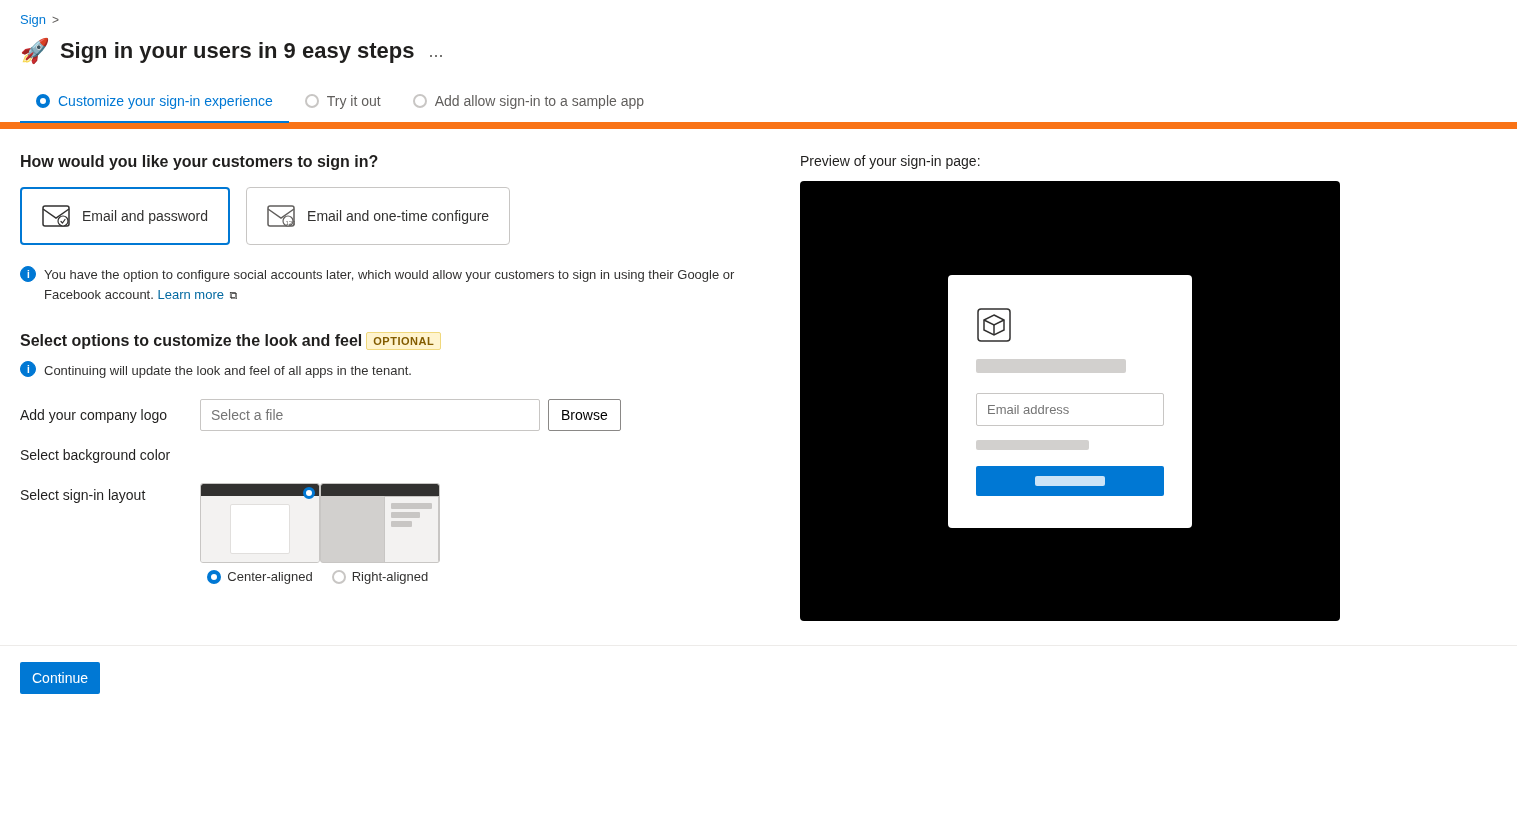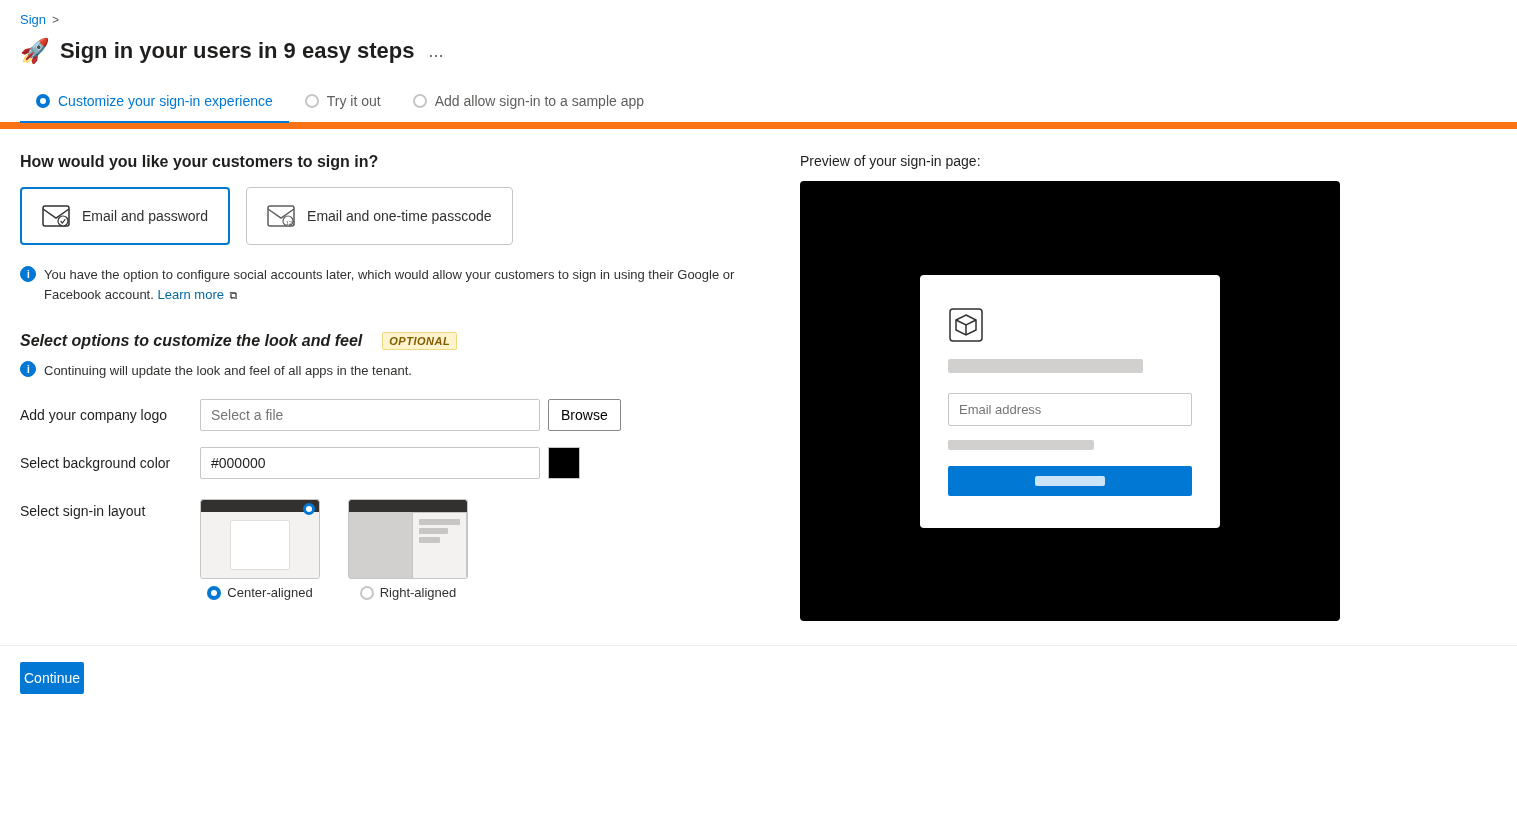--- a/index.html
+++ b/index.html
@@ -29,59 +29,59 @@
     .sign-in-options { display: flex; gap: 16px; margin-bottom: 20px; }
     .sign-in-option { display: flex; align-items: center; gap: 12px; padding: 16px 20px; border: 2px solid #0078d4; border-radius: 4px; cursor: pointer; min-width: 200px; background: #fff; }
     .sign-in-option.inactive { border: 1px solid #c8c6c4; border-radius: 4px; }
     .sign-in-option-label { font-size: 14px; font-weight: 400; }
 
     .info-box { display: flex; align-items: flex-start; gap: 8px; margin-bottom: 28px; }
     .info-icon { color: #0078d4; font-size: 16px; flex-shrink: 0; margin-top: 1px; }
     .info-text { font-size: 13px; color: #323130; line-height: 1.5; }
     .info-text a { color: #0369a1; text-decoration: none; }
 
-    .customize-section .section-header { display: flex; align-items: flex-end; gap: 20px; margin-bottom: 8px; font-style: italic; }
+    .customize-section .section-header { display: flex; align-items: flex-end; gap: 4px; margin-bottom: 8px; }
     .optional-badge { background: #fff4ce; color: #835c00; border: 1px solid #f0d87c; border-radius: 2px; font-size: 11px; font-weight: 600; padding: 2px 6px; letter-spacing: 0.5px; }
 
     .sub-info { display: flex; align-items: center; gap: 8px; margin-bottom: 20px; }
     .sub-info-text { font-size: 13px; color: #323130; }
 
     .form-row { display: flex; align-items: center; margin-bottom: 16px; }
     .form-label { min-width: 180px; font-size: 14px; color: #201f1e; }
     .form-controls { display: flex; align-items: center; gap: 8px; flex: 1; }
     .form-input { border: 1px solid #c8c6c4; border-radius: 2px; padding: 6px 10px; font-size: 14px; height: 32px; flex: 1; max-width: 340px; color: #201f1e; }
     .browse-btn { border: 1px solid #8a8886; background: #fff; padding: 6px 12px; font-size: 14px; cursor: pointer; border-radius: 2px; height: 32px; }
     .color-swatch { width: 32px; height: 32px; background: #000; border: 1px solid #c8c6c4; cursor: pointer; flex-shrink: 0; }
 
-    .layout-options { display: flex; gap: 28px; margin-top: 4px; }
+    .layout-options { display: flex; gap: 0; margin-top: 4px; }
     .layout-option { display: flex; flex-direction: column; align-items: center; gap: 6px; cursor: pointer; }
     .layout-preview { width: 120px; height: 80px; border: 1px solid #c8c6c4; border-radius: 3px; background: #f3f2f1; position: relative; overflow: hidden; }
     .layout-right-content { width: 55px; height: 100%; background: #f3f2f1; margin-left: auto; border: 1px solid #c8c6c4; display: flex; flex-direction: column; padding: 6px; gap: 3px; }
     .layout-right-line { height: 6px; background: #c8c6c4; border-radius: 1px; }
     .layout-radio-row { display: flex; align-items: center; gap: 6px; }
     .layout-radio { width: 14px; height: 14px; border-radius: 50%; border: 2px solid #c8c6c4; background: #fff; position: relative; }
     .layout-radio.selected { border: 4px solid #0078d4; }
     .layout-label { font-size: 13px; color: #323130; }
     .preview-header-bar { height: 12px; background: #323130; position: absolute; top: 0; left: 0; right: 0; border-radius: 2px 2px 0 0; }
     .preview-content-area { position: absolute; top: 12px; left: 0; right: 0; bottom: 0; background: #f3f2f1; display: flex; align-items: center; justify-content: center; }
     .preview-card-mini { width: 60px; height: 50px; background: #fff; border: 1px solid #e1dfdd; border-radius: 2px; }
 
     .preview-section-title { font-size: 14px; font-weight: 400; color: #201f1e; margin-bottom: 12px; }
 
     .sign-in-preview { background: #000; border-radius: 4px; padding: 40px; display: flex; align-items: center; justify-content: center; min-height: 440px; }
-    .sign-in-card { background: #fff; border-radius: 4px; padding: 32px 28px; width: 300px; box-shadow: 0 2px 8px rgba(0,0,0,0.15); }
+    .sign-in-card { background: #fff; border-radius: 4px; padding: 32px 28px; width: 244px; box-shadow: 0 2px 8px rgba(0,0,0,0.15); }
     .card-icon { width: 36px; height: 36px; margin-bottom: 16px; }
     .card-title-bar { height: 14px; background: #d2d0ce; border-radius: 2px; margin-bottom: 20px; width: 80%; }
     .card-input-preview { border: 1px solid #c8c6c4; border-radius: 2px; padding: 8px 10px; font-size: 13px; color: #a19f9d; width: 100%; margin-bottom: 14px; }
     .card-subtitle-bar { height: 10px; background: #d2d0ce; border-radius: 2px; margin-bottom: 16px; width: 60%; }
     .card-button-preview { background: #0078d4; color: #fff; border: none; border-radius: 2px; padding: 10px; width: 100%; display: flex; align-items: center; justify-content: center; cursor: pointer; }
     .card-button-inner { width: 70px; height: 10px; background: rgba(255,255,255,0.8); border-radius: 2px; }
 
     .footer { border-top: 1px solid #edebe9; padding: 16px 20px; display: flex; align-items: center; }
-    .continue-btn { background: #0078d4; color: #fff; border: none; border-radius: 2px; padding: 8px 4px; font-size: 14px; cursor: pointer; font-weight: 400; }
+    .continue-btn { background: #0078d4; color: #fff; border: none; border-radius: 2px; padding: 8px 12px; font-size: 14px; cursor: pointer; font-weight: 400; }
 
     .icon-envelope { display: inline-block; width: 28px; height: 22px; position: relative; }
     .icon-envelope svg { width: 28px; height: 22px; }
   </style>
 </head>
 <body>
 
 <div class="breadcrumb">
   <a href="#">Sign</a>
   <span class="breadcrumb-sep">&gt;</span>
@@ -130,21 +130,21 @@
 
       <div class="sign-in-option inactive">
         <span class="icon-envelope">
           <svg viewBox="0 0 28 22" fill="none" xmlns="http://www.w3.org/2000/svg">
             <rect x="1" y="1" width="26" height="20" rx="2" stroke="#605e5c" stroke-width="1.5" fill="none"></rect>
             <path d="M1 4L14 13L27 4" stroke="#605e5c" stroke-width="1.5"></path>
             <circle cx="21" cy="16" r="5" fill="#fff" stroke="#605e5c" stroke-width="1.2"></circle>
             <text x="18.5" y="19.5" font-size="6" fill="#605e5c" font-family="Arial">123</text>
           </svg>
         </span>
-        <span class="sign-in-option-label">Email and one-time passcode</span>
+        <span class="sign-in-option-label">Email and one-time configure</span>
       </div>
     </div>
 
     <div class="info-box">
       <span class="info-icon">
         <svg width="16" height="16" viewBox="0 0 16 16" fill="none" xmlns="http://www.w3.org/2000/svg">
           <circle cx="8" cy="8" r="7.5" stroke="#0078d4" fill="#0078d4"></circle>
           <text x="7" y="12" font-size="10" fill="#fff" font-family="Arial" font-weight="bold">i</text>
         </svg>
       </span>
@@ -174,24 +174,20 @@
       <div class="form-row">
         <span class="form-label">Add your company logo</span>
         <div class="form-controls">
           <input class="form-input" type="text" placeholder="Select a file" style="">
           <button class="browse-btn">Browse</button>
         </div>
       </div>
 
       <div class="form-row">
         <span class="form-label">Select background color</span>
-        <div class="form-controls">
-          <input class="form-input" type="text" value="#000000" style="">
-          <div class="color-swatch"></div>
-        </div>
       </div>
 
       <div class="form-row" style="align-items:flex-start;">
         <span class="form-label" style="padding-top:8px;">Select sign-in layout</span>
         <div class="layout-options">
 
           <div class="layout-option">
             <div class="layout-preview">
               <div class="preview-header-bar"></div>
               <div class="preview-content-area">

